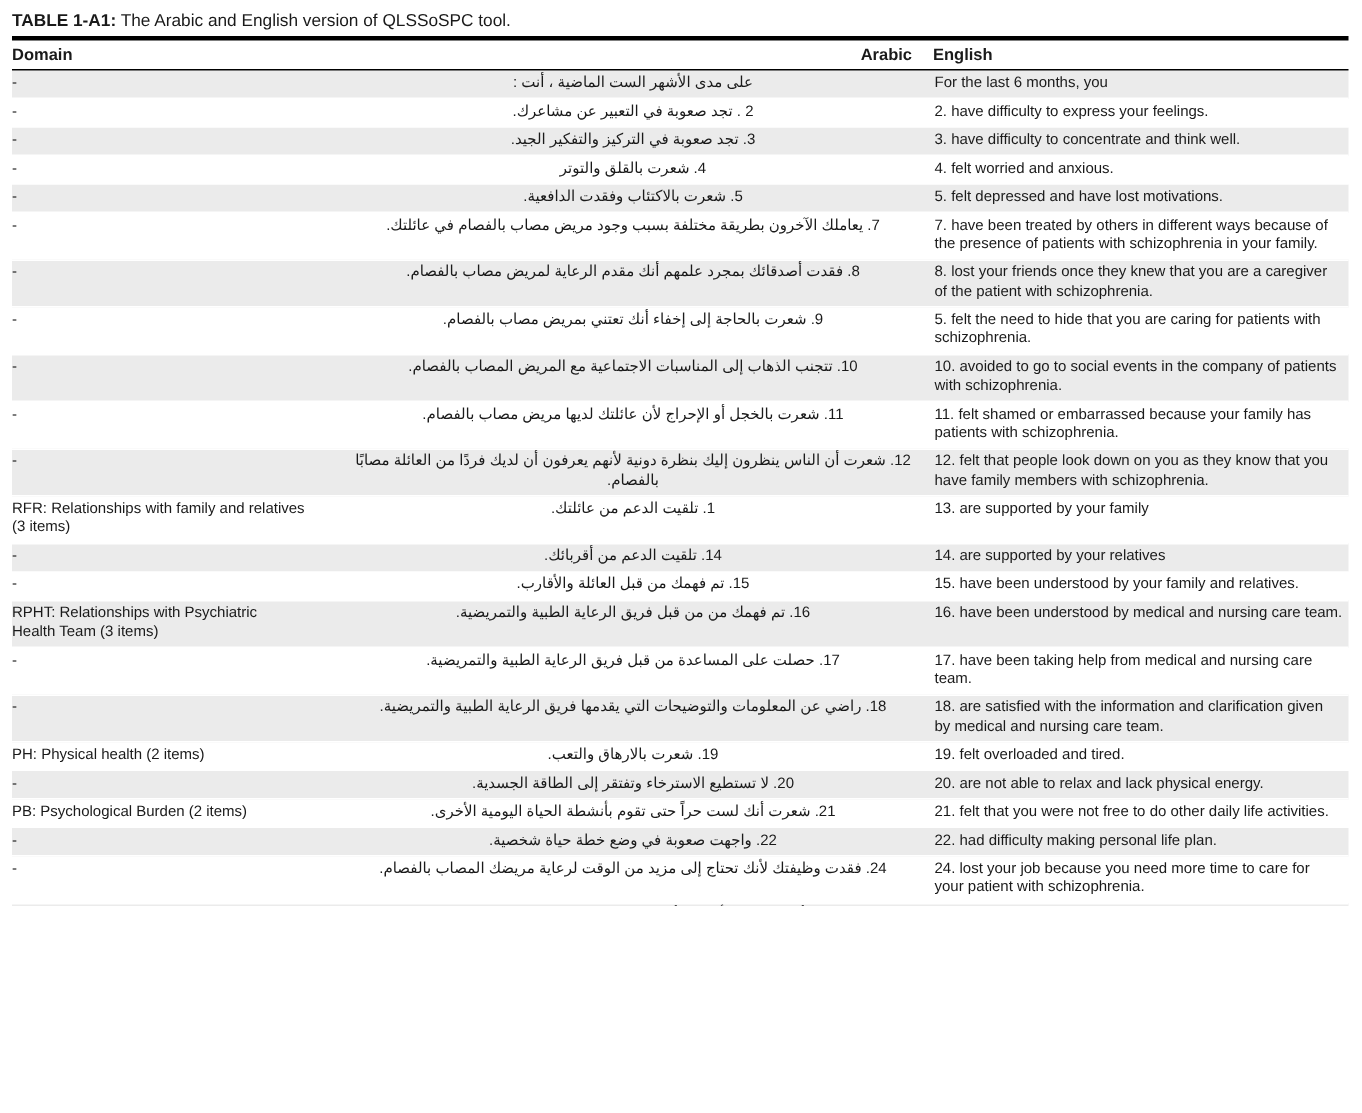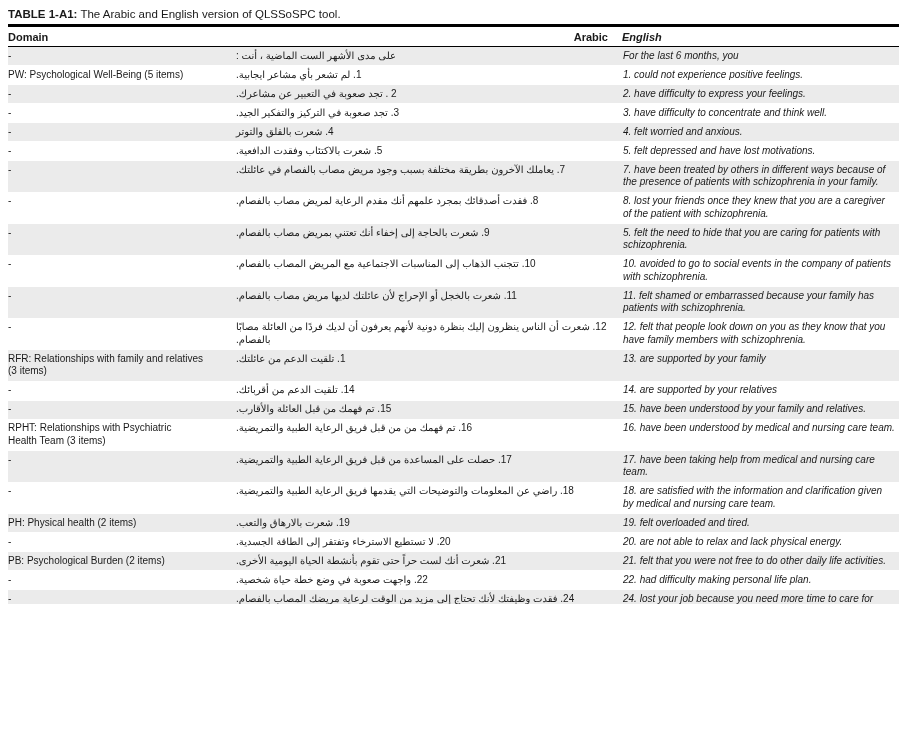--- a/index.html
+++ b/index.html
@@ -11,22 +11,22 @@
   th{font-size:11px;font-weight:bold;text-align:left;vertical-align:bottom;
      padding:4px 0 3px 0;border-bottom:1.5px solid #000;}
   th.col-arabic{text-align:right;padding-right:14px;}
   td{font-size:10px;line-height:12.5px;vertical-align:top;
      padding:2.5px 0 3px 0;border-bottom:1.5px solid #fff;}
   tbody tr:nth-child(odd) td{background:var(--stripe,#ebebeb);}
   tbody tr:last-child td{border-bottom:3px solid #000;}
   .col-domain{width:228px;margin-left:44px;}
   td.col-domain{white-space:pre-line;padding-right:6px;}
   .col-arabic{width:372px;}
-  td.col-arabic{text-align:left;padding-right:14px;direction:rtl;unicode-bidi:isolate;}
-  .col-english{width:auto;font-style:italic;}
+  td.col-arabic{text-align:center;padding-right:14px;direction:rtl;unicode-bidi:isolate;}
+  .col-english{width:auto;}
   td.col-english{padding-left:1px;padding-right:4px;}
 </style>
 </head>
 <body>
 
 <div class="page">
   <div class="table-title">
     <span class="title-label">TABLE 1-A1:</span><span> The Arabic and English version of QLSSoSPC tool.</span>
   </div>
   <table>
@@ -35,25 +35,20 @@
         <th class="col-domain">Domain</th>
         <th class="col-arabic">Arabic</th>
         <th class="col-english">English</th>
       </tr>
     </thead>
     <tbody id="table-body">
         <tr>
     <td class="col-domain">-</td>
     <td class="col-arabic" dir="rtl" lang="ar">على مدى الأشهر الست الماضية ، أنت :</td>
     <td class="col-english">For the last 6 months, you</td>
-  </tr>
-        <tr>
-    <td class="col-domain">PW: Psychological Well-Being (5 items)</td>
-    <td class="col-arabic" dir="rtl" lang="ar">1. لم تشعر بأي مشاعر ايجابية.</td>
-    <td class="col-english">1. could not experience positive feelings.</td>
   </tr>
         <tr>
     <td class="col-domain">-</td>
     <td class="col-arabic" dir="rtl" lang="ar">2 . تجد صعوبة في التعبير عن مشاعرك.</td>
     <td class="col-english">2. have difficulty to express your feelings.</td>
   </tr>
         <tr>
     <td class="col-domain">-</td>
     <td class="col-arabic" dir="rtl" lang="ar">3. تجد صعوبة في التركيز والتفكير الجيد.</td>
     <td class="col-english">3. have difficulty to concentrate and think well.</td>

